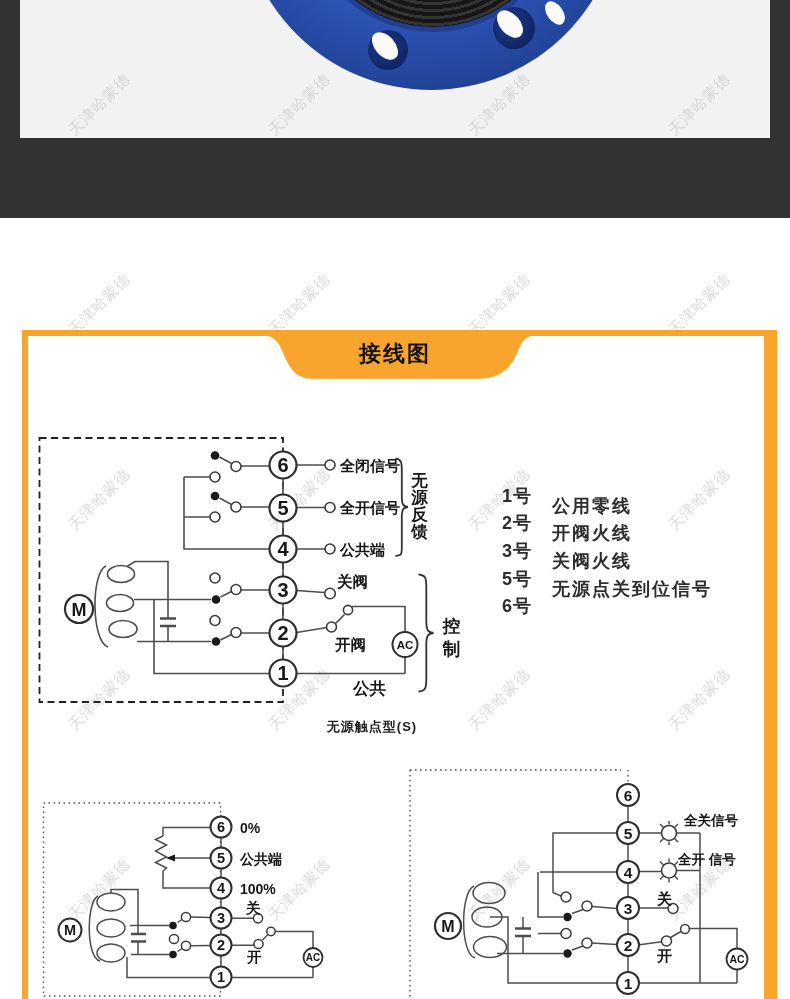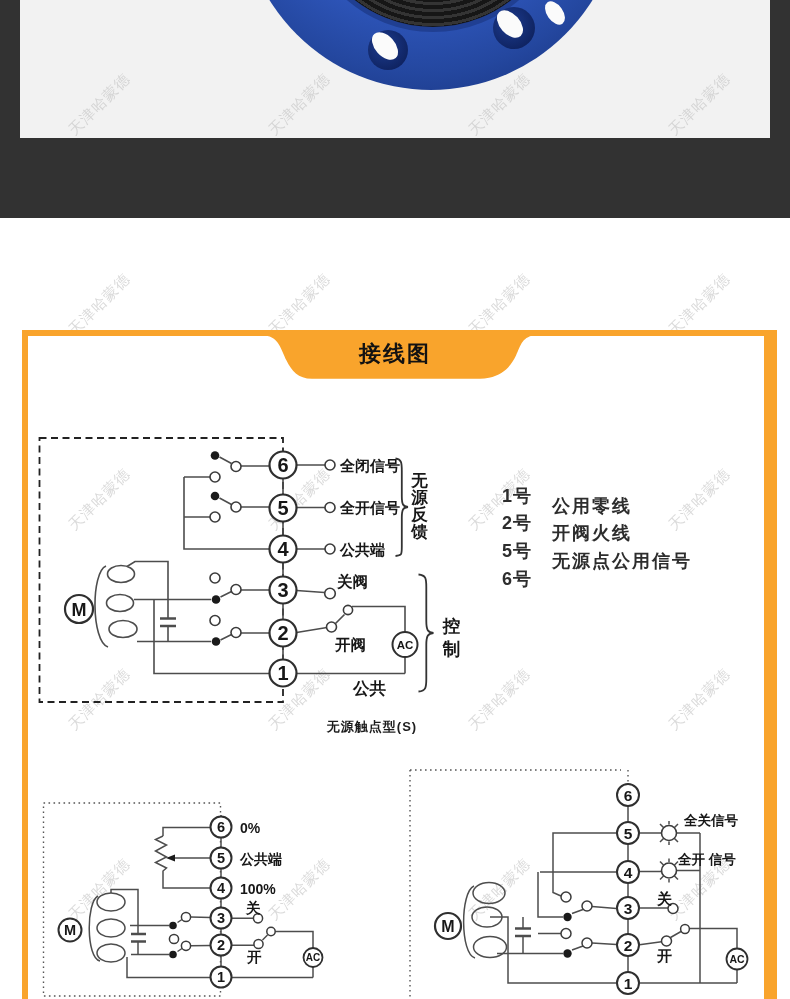--- a/index.html
+++ b/index.html
@@ -359,22 +359,26 @@
   <div class="terminal-list">
     <div class="trow">
         <span class="tno">1号</span>
         <span class="tlabel">公用零线</span>
       </div>
     <div class="trow">
         <span class="tno">2号</span>
         <span class="tlabel">开阀火线</span>
       </div>
     <div class="trow">
+        <span class="tno">3号</span>
+        <span class="tlabel">关阀火线</span>
+      </div>
+    <div class="trow">
         <span class="tno">5号</span>
-        <span class="tlabel">无源点公用信号</span>
+        <span class="tlabel">无源点关到位信号</span>
       </div>
     <div class="trow">
         <span class="tno">6号</span>
       </div>
   </div>
 
   <div class="caption">无源触点型(S)</div>
 
 </div>
 

